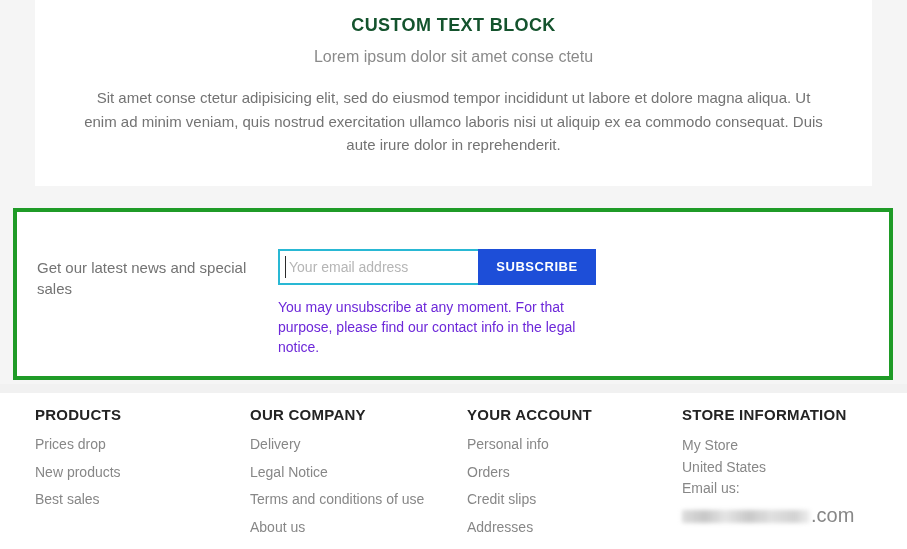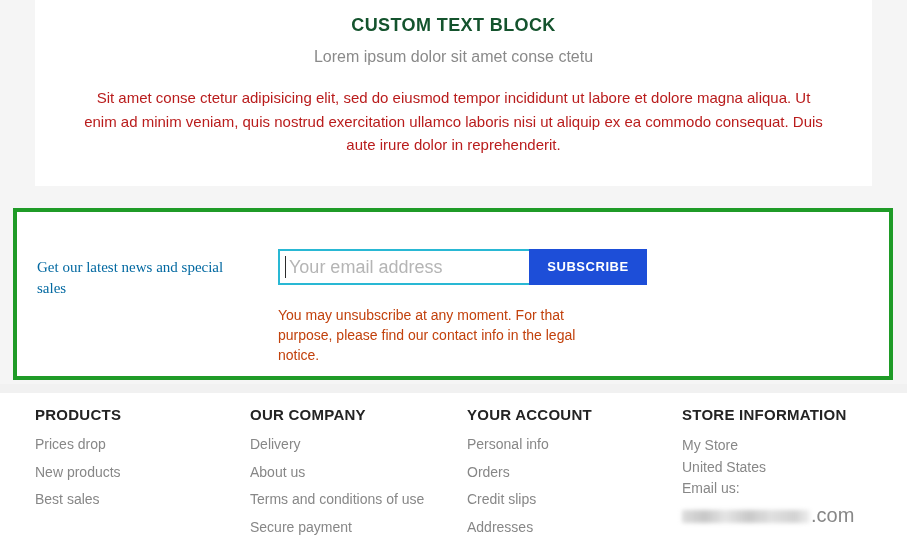--- a/index.html
+++ b/index.html
@@ -41,21 +41,21 @@
   }
   .cms-subtitle {
     font-size: 16px;
     color: #8a8a8a;
     font-weight: normal;
     margin: 10px 0 0 0;
     line-height: 1.3;
   }
   .cms-body {
     font-size: 15px;
-    color: #b91c1c;
+    color: #737373;
     line-height: 1.56;
     margin: 18px auto 0 auto;
     max-width: 748px;
   }
 
   
   .newsletter-block {
     position: absolute;
     left: 13px;
     top: 208px;
@@ -69,43 +69,42 @@
     position: relative;
     width: 100%;
     height: 100%;
   }
   .nl-label {
     position: absolute;
     left: 20px;
     top: 45px;
     width: 215px;
     font-size: 15px;
-    color: #0369a1;
+    color: #737373;
     line-height: 1.42;
-    font-family: Liberation Serif, serif;
   }
   .nl-form {
     position: absolute;
     left: 261px;
     top: 37px;
     width: 315px;
   }
   .nl-input-row {
     display: flex;
     align-items: stretch;
     height: 36px;
     width: 309px;
   }
   .nl-input {
     flex: 1 1 auto;
     border: 2px solid #29b8d4;
     border-right: none;
     background: #ffffff;
     font-family: "Liberation Sans", sans-serif;
-    font-size: 18px;
+    font-size: 14px;
     color: #999999;
     padding: 0 8px 0 9px;
     outline: none;
     box-sizing: border-box;
     height: 36px;
     line-height: 32px;
   }
   .nl-input::placeholder { color: #b5b5b5; opacity: 1; }
   .nl-caret {
     position: absolute;
@@ -126,23 +125,23 @@
     font-size: 13px;
     font-weight: bold;
     letter-spacing: 0.55px;
     cursor: pointer;
     height: 36px;
     line-height: 36px;
     padding: 0;
     text-align: center;
   }
   .nl-legal {
-    margin-top: 20px;
+    margin-top: 12px;
     font-size: 14px;
-    color: #c2410c;
+    color: #6d28d9;
     line-height: 1.43;
     width: 312px;
   }
 
   
   .footer-band {
     position: absolute;
     left: 0;
     top: 384px;
     width: 907px;
@@ -262,22 +261,23 @@
         <li><a class="f-link" href="#">Prices drop</a></li>
         <li><a class="f-link" href="#">New products</a></li>
         <li><a class="f-link" href="#">Best sales</a></li>
       </ul>
     </div>
 
     <div class="f-col c2">
       <h3 class="f-head">OUR COMPANY</h3>
       <ul class="f-list">
         <li><a class="f-link" href="#">Delivery</a></li>
+        <li><a class="f-link" href="#">Legal Notice</a></li>
+        <li><a class="f-link" href="#">Terms and conditions of use</a></li>
         <li><a class="f-link" href="#">About us</a></li>
-        <li><a class="f-link" href="#">Terms and conditions of use</a></li>
         <li><a class="f-link" href="#">Secure payment</a></li>
       </ul>
     </div>
 
     <div class="f-col c3">
       <h3 class="f-head">YOUR ACCOUNT</h3>
       <ul class="f-list">
         <li><a class="f-link" href="#">Personal info</a></li>
         <li><a class="f-link" href="#">Orders</a></li>
         <li><a class="f-link" href="#">Credit slips</a></li>

